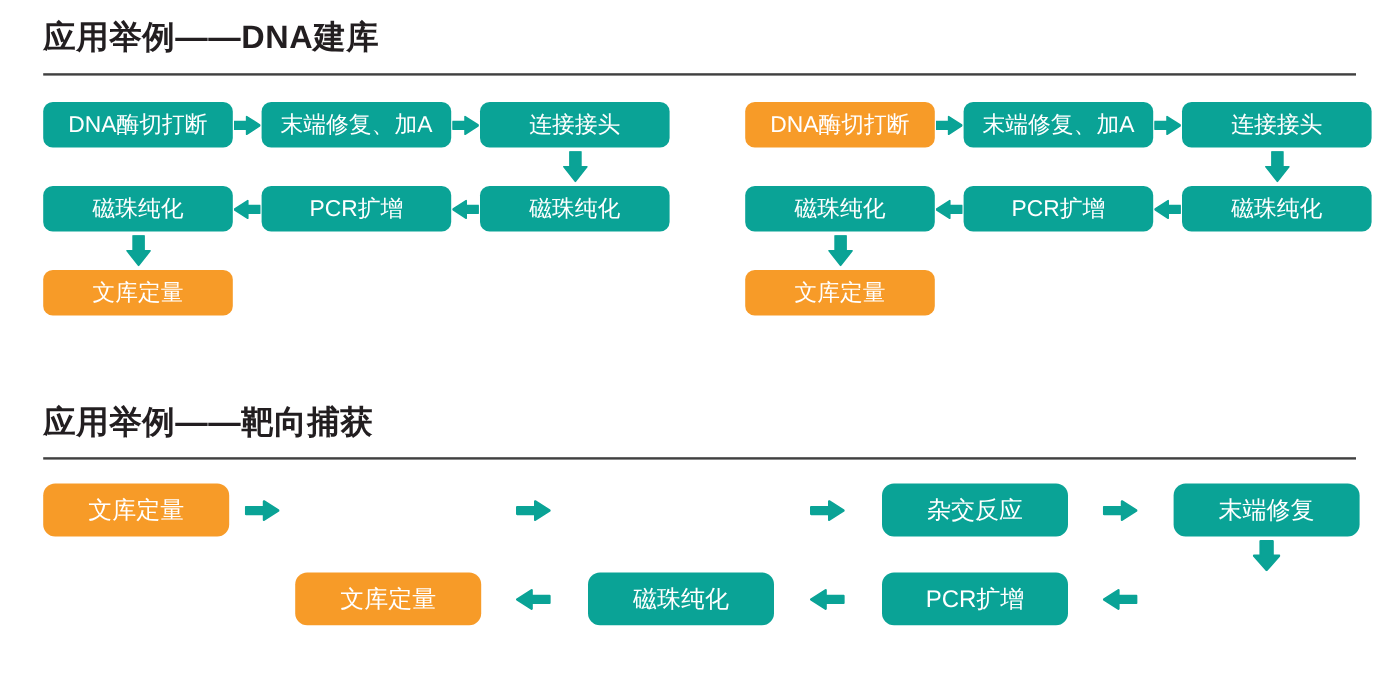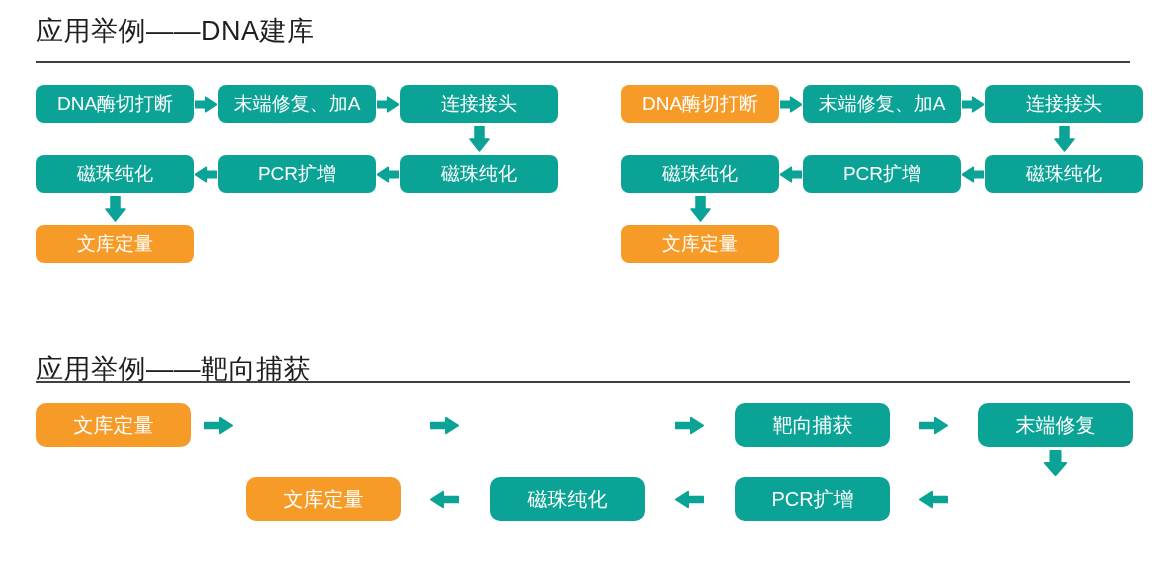--- a/index.html
+++ b/index.html
@@ -4,21 +4,21 @@
 <style>
   html,body{margin:0;padding:0;background:#fff;}
   .canvas{
     position:relative;width:1164px;height:573px;
     background:var(--background,#fff);
     font-family:"Liberation Sans","DejaVu Sans",sans-serif;
     overflow:hidden;
   }
   .sec-title{
     position:absolute;left:36px;
-    font-size:27px;font-weight:400;letter-spacing:.5px;
+    font-size:27px;font-weight:700;letter-spacing:.5px;
     color:var(--title-text,#221e20);white-space:nowrap;
   }
   .rule{
     position:absolute;left:36px;width:1094px;height:2px;
     background:var(--divider,#404040);
   }
   
   .tflow{
     position:absolute;top:85px;display:grid;
     grid-template-columns:158px 24px 158px 24px 158px;
@@ -135,42 +135,42 @@
 
     <span class="ar r4 c1">
       <svg width="21" height="26" viewBox="0 0 21 26" fill="currentColor">
           <path d="M6 0h9v13h5L10.5 25 1 13h5Z" stroke="currentColor" stroke-width="1.5" stroke-linejoin="round"></path>
         </svg>
     </span>
 
     <div class="node r5 c1" data-variant="orange">文库定量</div>
   </div>
 
-  <div class="sec-title" style="top:351px">应用举例——靶向捕获</div>
+  <div class="sec-title" style="top:334px">应用举例——靶向捕获</div>
   <div class="rule" style="top:381px"></div>
 
   <div class="bflow">
 
     <div class="bnode" style="left:36px;top:0" data-variant="orange">文库定量</div>
     <span class="bar" style="left:204px;top:13px">
       <svg width="29" height="19" viewBox="0 0 30 19" fill="currentColor">
           <path d="M1 6.5h15.5V1.5L29 9.5 16.5 17.5v-5H1Z" stroke="currentColor" stroke-width="2" stroke-linejoin="round"></path>
         </svg>
     </span>
     <span class="bar" style="left:430px;top:13px">
       <svg width="29" height="19" viewBox="0 0 30 19" fill="currentColor">
           <path d="M1 6.5h15.5V1.5L29 9.5 16.5 17.5v-5H1Z" stroke="currentColor" stroke-width="2" stroke-linejoin="round"></path>
         </svg>
     </span>
     <span class="bar" style="left:675px;top:13px">
       <svg width="29" height="19" viewBox="0 0 30 19" fill="currentColor">
           <path d="M1 6.5h15.5V1.5L29 9.5 16.5 17.5v-5H1Z" stroke="currentColor" stroke-width="2" stroke-linejoin="round"></path>
         </svg>
     </span>
-    <div class="bnode" style="left:735px;top:0" data-variant="teal">靶向捕获</div>
+    <div class="bnode" style="left:735px;top:0" data-variant="teal">杂交反应</div>
     <span class="bar" style="left:919px;top:13px">
       <svg width="29" height="19" viewBox="0 0 30 19" fill="currentColor">
           <path d="M1 6.5h15.5V1.5L29 9.5 16.5 17.5v-5H1Z" stroke="currentColor" stroke-width="2" stroke-linejoin="round"></path>
         </svg>
     </span>
     <div class="bnode" style="left:978px;top:0" data-variant="teal">末端修复</div>
 
     <span class="bar" style="left:1044px;top:47px">
       <svg width="23" height="26" viewBox="0 0 23 26" fill="currentColor">
           <path d="M6.5 1h10v12h5.5L11.5 25 1 13h5.5Z" stroke="currentColor" stroke-width="2" stroke-linejoin="round"></path>

